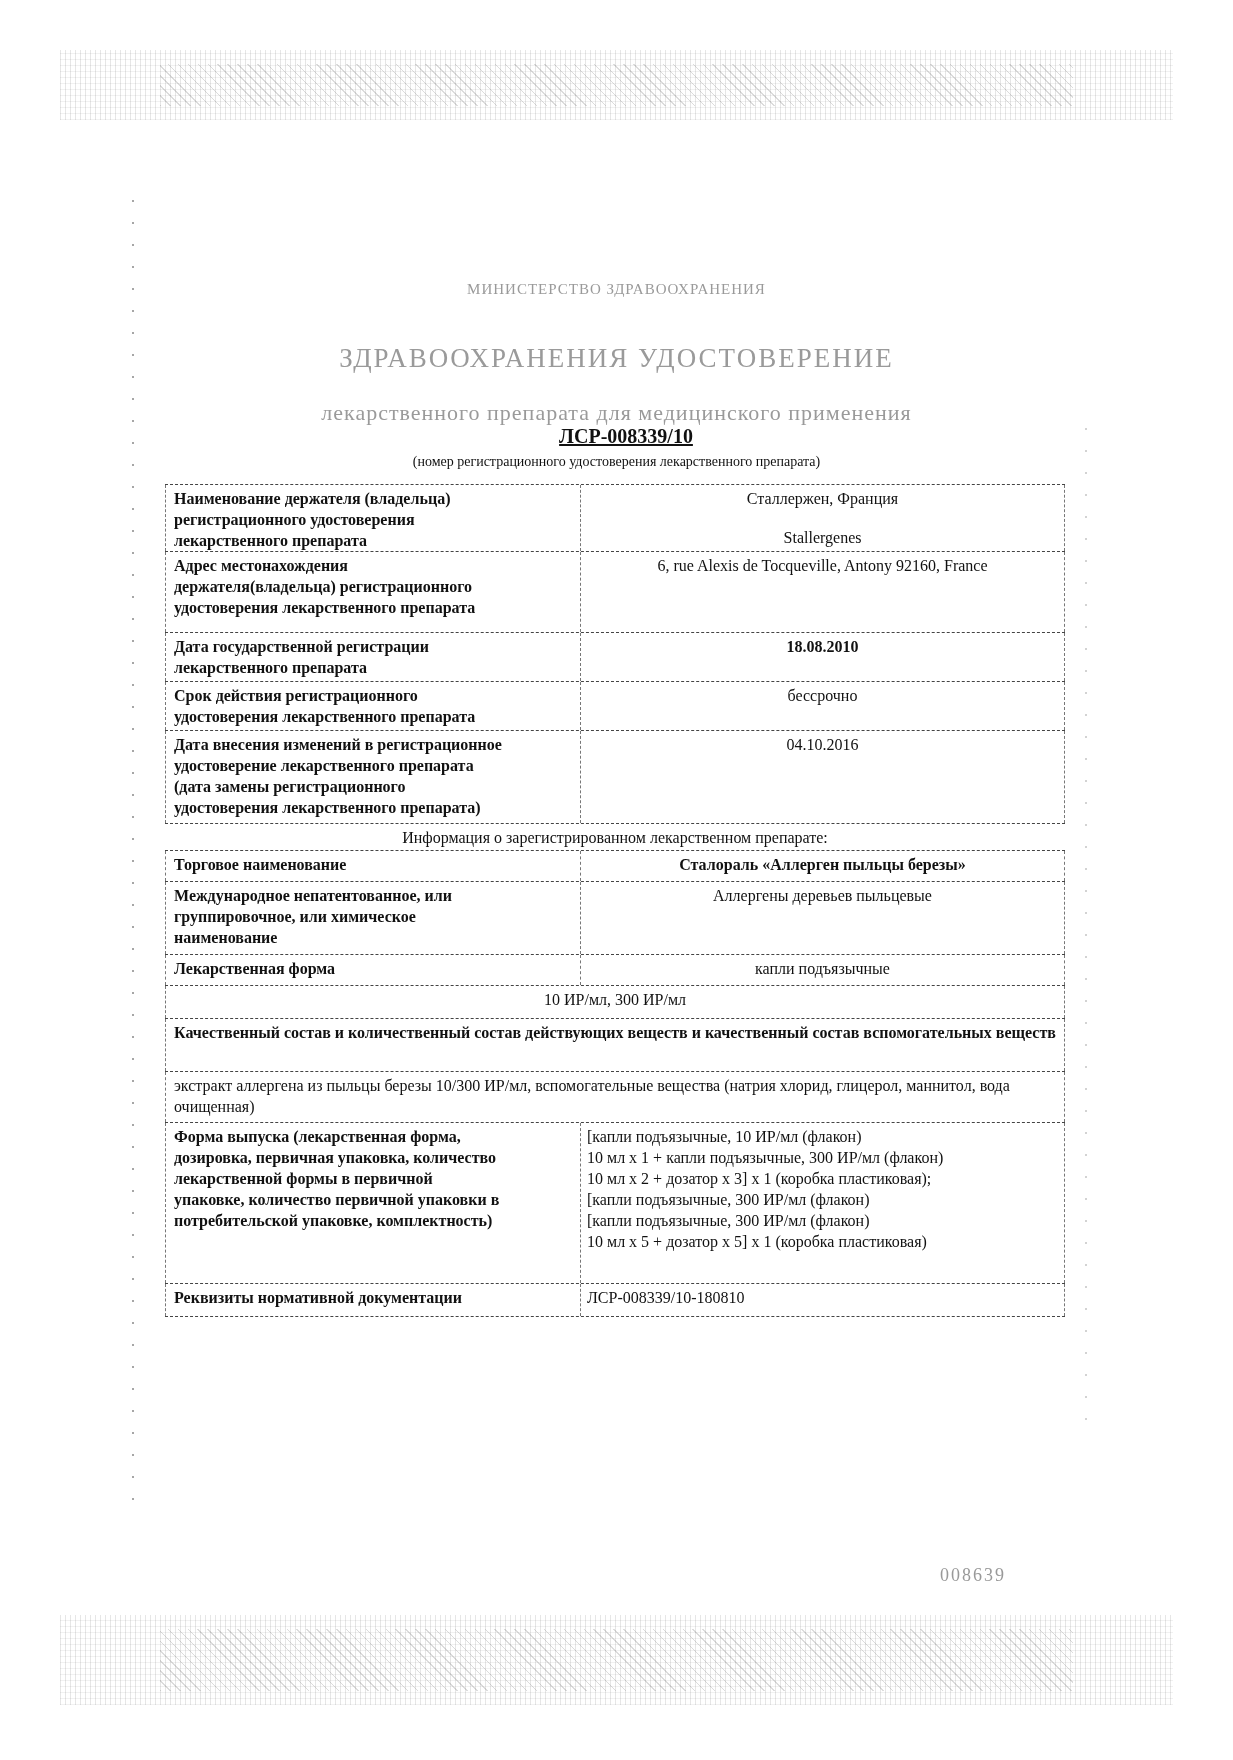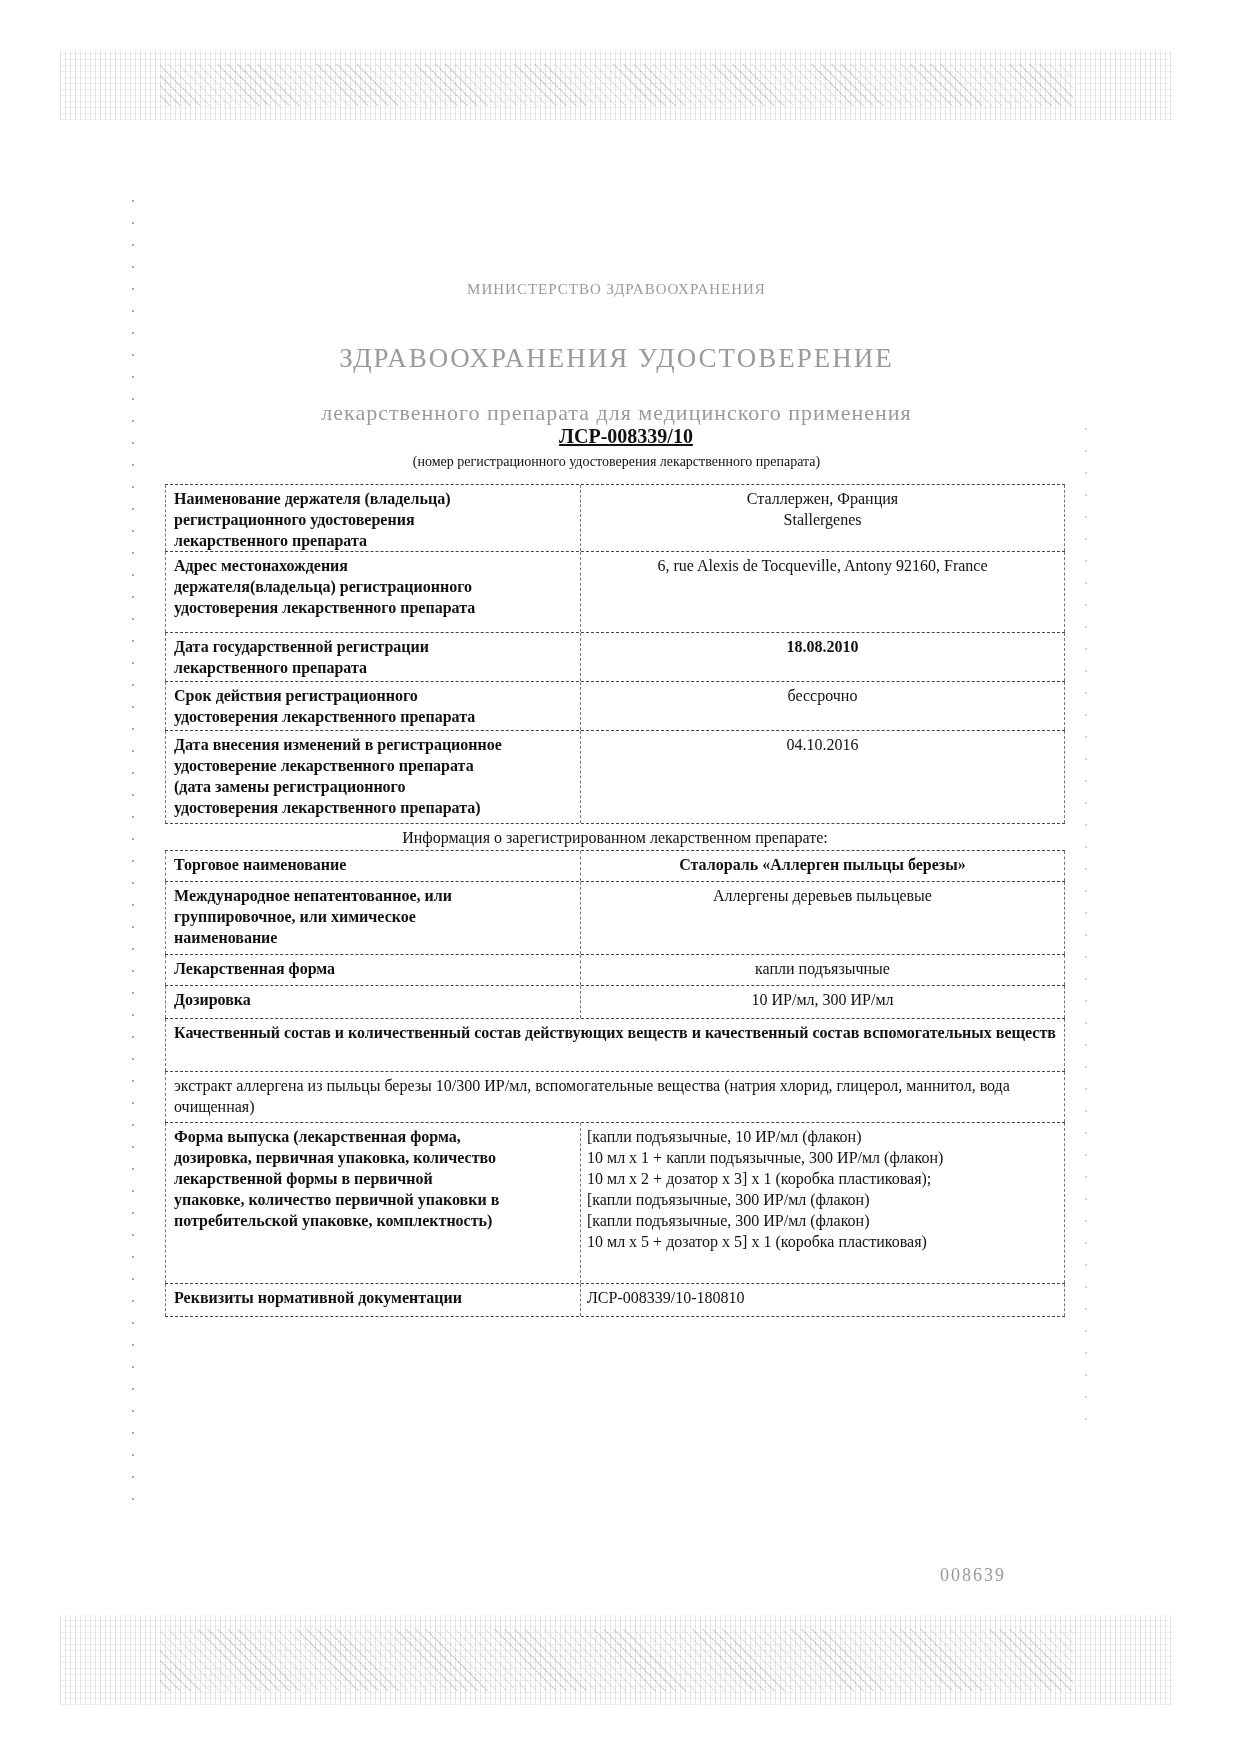--- a/index.html
+++ b/index.html
@@ -58,21 +58,21 @@
   }
   .row:last-child { border-bottom: 1px dashed #444; }
   .cell-label {
     width: 415px; padding: 3px 4px 3px 8px; box-sizing: border-box;
     font-weight: bold; font-size: 16px; line-height: 21px;
     border-left: 1px dashed #777;
   }
   .cell-value {
     flex: 1; padding: 3px 6px; box-sizing: border-box;
     font-size: 16px; line-height: 21px; text-align: center;
-    display: flex; flex-direction: column; justify-content: flex-start;
+    display: flex; flex-direction: column; justify-content: space-between;
     border-left: 1px dashed #777; border-right: 1px dashed #777;
   }
   .cell-value.bold { font-weight: bold; }
   .cell-value.left { text-align: left; justify-content: flex-start; }
   .cell-full {
     width: 100%; padding: 3px 8px; box-sizing: border-box; font-size: 16px; line-height: 21px;
     border-left: 1px dashed #777; border-right: 1px dashed #777;
   }
   .cell-full.bold { font-weight: bold; }
   .cell-full.center { text-align: center; border: none; }
@@ -182,23 +182,20 @@
   <div class="row" style="height:30px">
     <div class="cell-label">
       <span class="label-line">Лекарственная форма</span>
     </div>
     <div class="cell-value">
       <span>капли подъязычные</span>
     </div>
   </div>
 
   <div class="row" style="height:32px">
-    <div class="cell-label">
-      <span class="label-line">Дозировка</span>
-    </div>
     <div class="cell-value">
       <span>10 ИР/мл, 300 ИР/мл</span>
     </div>
   </div>
 
   <div class="row" style="height:52px">
     <div class="cell-full bold">Качественный состав и количественный состав действующих веществ и качественный состав вспомогательных веществ</div>
   </div>
 
   <div class="row" style="height:50px">

